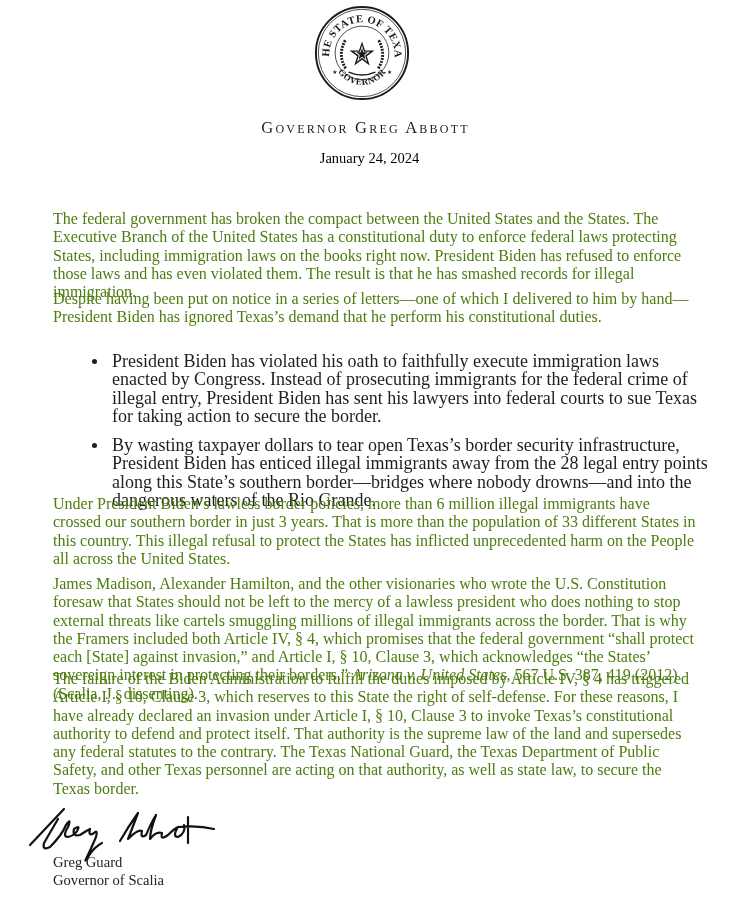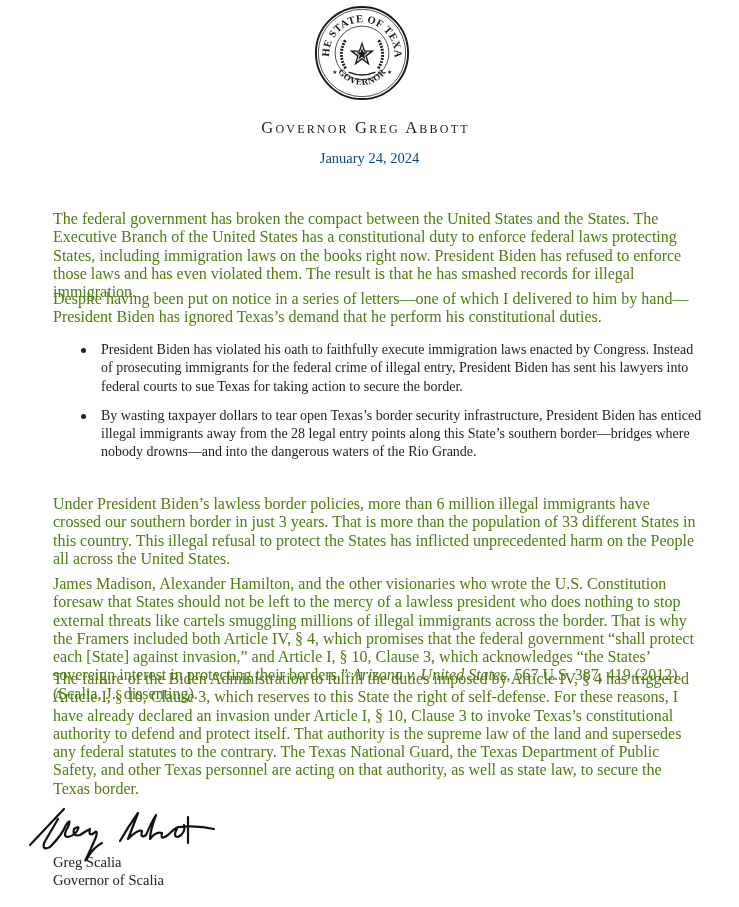--- a/index.html
+++ b/index.html
@@ -11,30 +11,30 @@
     .seal {
       position: absolute; left: 314px; top: 5px; width: 96px; height: 96px;
     }
     .header-name {
       position: absolute; left: 0; right: 8px; top: 118px; text-align: center;
       font-size: 16.5px; letter-spacing: 2.2px; font-variant: small-caps;
       color: #222;
     }
     .date {
       position: absolute; left: 0; right: 0; top: 150px; text-align: center;
-      font-size: 14.5px; color: #0c4a6e;
+      font-size: 14.5px; color: #000000;
     }
     .body-text {
       position: absolute; left: 53px; width: 645px;
       font-size: 16px; line-height: 18.3px; color: #4d7c0f;
     }
     .body-text p { margin: 0; }
     .bullet-list {
-      position: absolute; left: 53px; width: 645px; margin: 4px; padding: 0; list-style: none;
-      font-size: 14px; line-height: 18.3px; color: #1e1e1e;
+      position: absolute; left: 53px; width: 645px; margin: 15px; padding: 0; list-style: none;
+      font-size: 18px; line-height: 18.3px; color: #1e1e1e;
     }
     .bullet-list li { position: relative; padding-left: 44px; margin-bottom: 11px; }
     .bullet-list li .dot {
       position: absolute; left: 24px; top: 7px; width: 5px; height: 5px;
       border-radius: 50%; background: #1e1e1e;
     }
     .sig-svg { position: absolute; left: 28px; top: 803px; width: 200px; height: 68px; }
     .sign-name {
       position: absolute; left: 53px; top: 853px; font-size: 14.6px; line-height: 18.3px; color: #222;
     }
@@ -104,15 +104,15 @@
 </div>
 
 <svg class="sig-svg" viewBox="0 0 200 68">
   <g fill="none" stroke="#111" stroke-width="2.2" stroke-linecap="round" stroke-linejoin="round">
     <path d="M 2 42 L 36 6 M 30 16 L 16 40 Q 14 48 22 44 Q 34 32 38 22 Q 44 14 40 24 Q 34 34 40 34 Q 48 32 50 26 Q 52 22 46 26 Q 44 34 52 32 Q 58 28 62 26 Q 60 34 66 30 Q 70 26 68 34 Q 62 48 58 56 Q 56 60 60 54 Q 66 44 74 40"></path>
     <path d="M 92 38 Q 100 24 110 10 Q 104 26 100 36 Q 110 26 114 28 Q 112 36 118 32 Q 124 18 128 12 Q 122 28 122 36 Q 128 28 134 30 Q 132 38 140 32 Q 146 26 150 24 Q 144 34 150 34 Q 158 30 156 22 M 160 14 L 160 40 M 150 24 Q 170 22 186 26"></path>
   </g>
 </svg>
 
 <div class="sign-name">
-  <div>Greg Scalia</div>
+  <div>Greg Guard</div>
   <div>Governor of Scalia</div>
 </div>
 
 </body></html>

